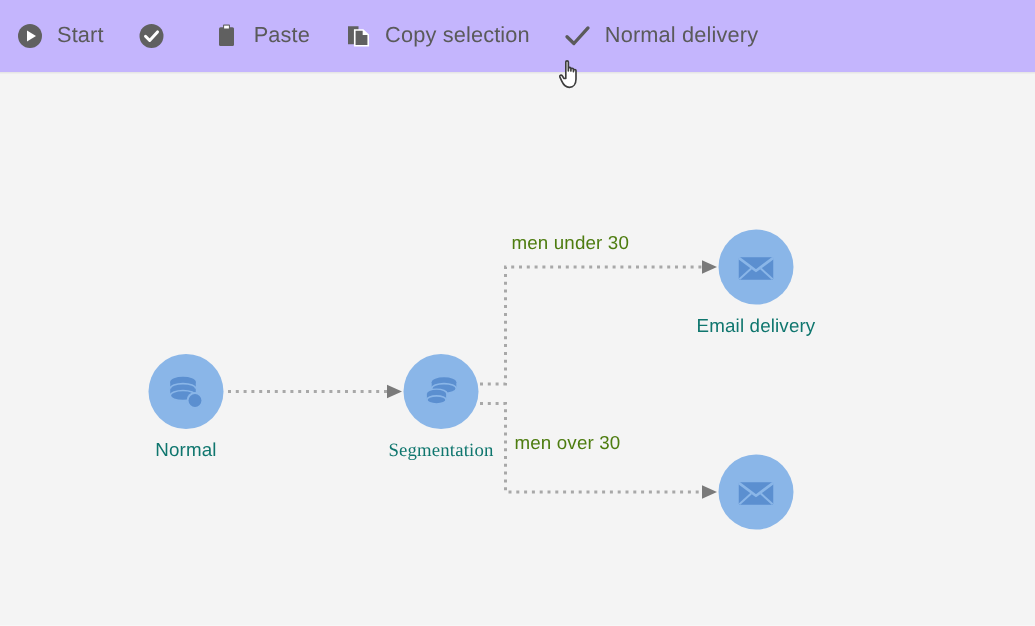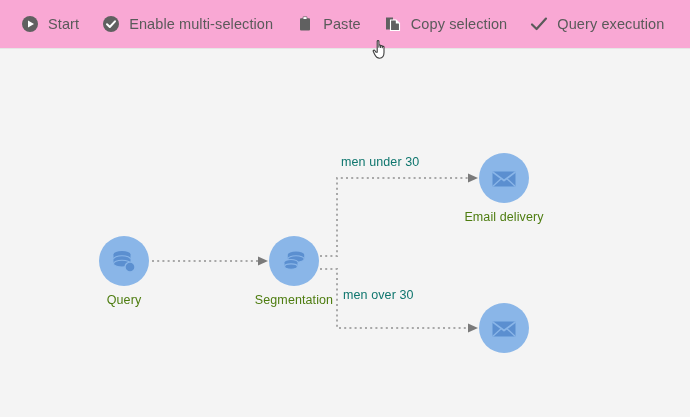--- a/index.html
+++ b/index.html
@@ -19,25 +19,25 @@
     height: 417px;
   }
 
   
   .toolbar {
     position: absolute;
     left: 0;
     top: 0;
     width: 690px;
     height: 48px;
-    background: #f9a8d4;
+    background: #c4b5fd;
     display: flex;
     align-items: center;
     box-sizing: border-box;
-    padding-left: 20px;
+    padding-left: 10px;
   }
   .tb-item {
     display: flex;
     align-items: center;
     height: 30px;
     margin-right: 22px;
     cursor: default;
     white-space: nowrap;
   }
   .tb-icon {
@@ -88,30 +88,30 @@
     border-radius: 50%;
     background: #8ab6e8;
     margin: 0 auto;
     display: flex;
     align-items: center;
     justify-content: center;
   }
   .node-label {
     margin-top: 7px;
     font-size: 12.5px;
-    color: #4d7c0f;
+    color: #0f766e;
     line-height: 14px;
     letter-spacing: 0.1px;
   }
 
   
   .edge-label {
     position: absolute;
     font-size: 12.5px;
-    color: #0f766e;
+    color: #4d7c0f;
     white-space: nowrap;
     letter-spacing: 0.1px;
   }
 
   
   .cursor {
     position: absolute;
     width: 18px;
     height: 22px;
     pointer-events: none;
@@ -134,21 +134,20 @@
       <span class="tb-label">Start</span>
     </div>
 
     <div class="tb-item">
       <span class="tb-icon">
         <svg width="18" height="18" viewBox="0 0 18 18">
           <circle cx="9" cy="9" r="8" fill="#606060"></circle>
           <polyline points="5,9.2 7.8,12 13,6.3" fill="none" stroke="#ffffff" stroke-width="2" stroke-linecap="round" stroke-linejoin="round"></polyline>
         </svg>
       </span>
-      <span class="tb-label">Enable multi-selection</span>
     </div>
 
     <div class="tb-item">
       <span class="tb-icon">
         <svg width="18" height="18" viewBox="0 0 18 18">
           <rect x="4" y="3.2" width="10" height="12.4" rx="1" fill="#606060"></rect>
           <rect x="6.7" y="1.4" width="4.6" height="3.2" rx="0.6" fill="#606060"></rect>
           <rect x="7.4" y="2.1" width="3.2" height="1.9" fill="#ffffff"></rect>
         </svg>
       </span>
@@ -166,21 +165,21 @@
       </span>
       <span class="tb-label">Copy selection</span>
     </div>
 
     <div class="tb-item">
       <span class="tb-icon">
         <svg width="20" height="18" viewBox="0 0 20 18">
           <polyline points="3,9.5 7.6,14 17,3.6" fill="none" stroke="#5a5a5a" stroke-width="2.2" stroke-linecap="round" stroke-linejoin="round"></polyline>
         </svg>
       </span>
-      <span class="tb-label">Query execution</span>
+      <span class="tb-label">Normal delivery</span>
     </div>
 
   </div>
 
   <div class="canvas">
 
     <svg class="wf-svg" viewBox="0 0 690 369">
       <g stroke="#a8a8a8" stroke-width="2" stroke-dasharray="2 3.2" fill="none" stroke-linecap="butt">
 
         <line x1="152" y1="212" x2="262" y2="212"></line>
@@ -206,24 +205,24 @@
           <rect x="4.5" y="8.5" width="17" height="4.6" fill="#5b8fd0"></rect>
           <ellipse cx="13" cy="13.1" rx="8.5" ry="3.4" fill="#5b8fd0"></ellipse>
           <ellipse cx="13" cy="13.1" rx="8.5" ry="3.4" fill="none" stroke="#8ab6e8" stroke-width="1.1"></ellipse>
           <rect x="4.5" y="13.1" width="17" height="4.6" fill="#5b8fd0"></rect>
           <ellipse cx="13" cy="17.7" rx="8.5" ry="3.4" fill="#5b8fd0"></ellipse>
           <ellipse cx="13" cy="17.7" rx="8.5" ry="3.4" fill="none" stroke="#8ab6e8" stroke-width="1.1"></ellipse>
           <circle cx="21" cy="21" r="5.6" fill="#8ab6e8"></circle>
           <circle cx="21" cy="21" r="4.3" fill="#5b8fd0"></circle>
         </svg>
       </div>
-      <div class="node-label">Query</div>
-    </div>
-
-    <div class="node" style="left:294px; top:187px;">
+      <div class="node-label">Normal</div>
+    </div>
+
+    <div class="node" style="left:294px; top:187px;font-family:Liberation Serif, serif;">
       <div class="node-circle">
         <svg width="30" height="30" viewBox="0 0 30 30">
           <ellipse cx="17" cy="8.8" rx="8.2" ry="3.3" fill="#5b8fd0"></ellipse>
           <rect x="8.8" y="8.8" width="16.4" height="4.2" fill="#5b8fd0"></rect>
           <ellipse cx="17" cy="13" rx="8.2" ry="3.3" fill="#5b8fd0"></ellipse>
           <ellipse cx="17" cy="13" rx="8.2" ry="3.3" fill="none" stroke="#8ab6e8" stroke-width="1.1"></ellipse>
           <ellipse cx="12" cy="16" rx="7.4" ry="3" fill="#8ab6e8"></ellipse>
           <ellipse cx="12" cy="16.6" rx="6.4" ry="2.7" fill="#5b8fd0"></ellipse>
           <rect x="5.6" y="16.6" width="12.8" height="4" fill="#5b8fd0"></rect>
           <ellipse cx="12" cy="20.6" rx="6.4" ry="2.7" fill="#5b8fd0"></ellipse>

